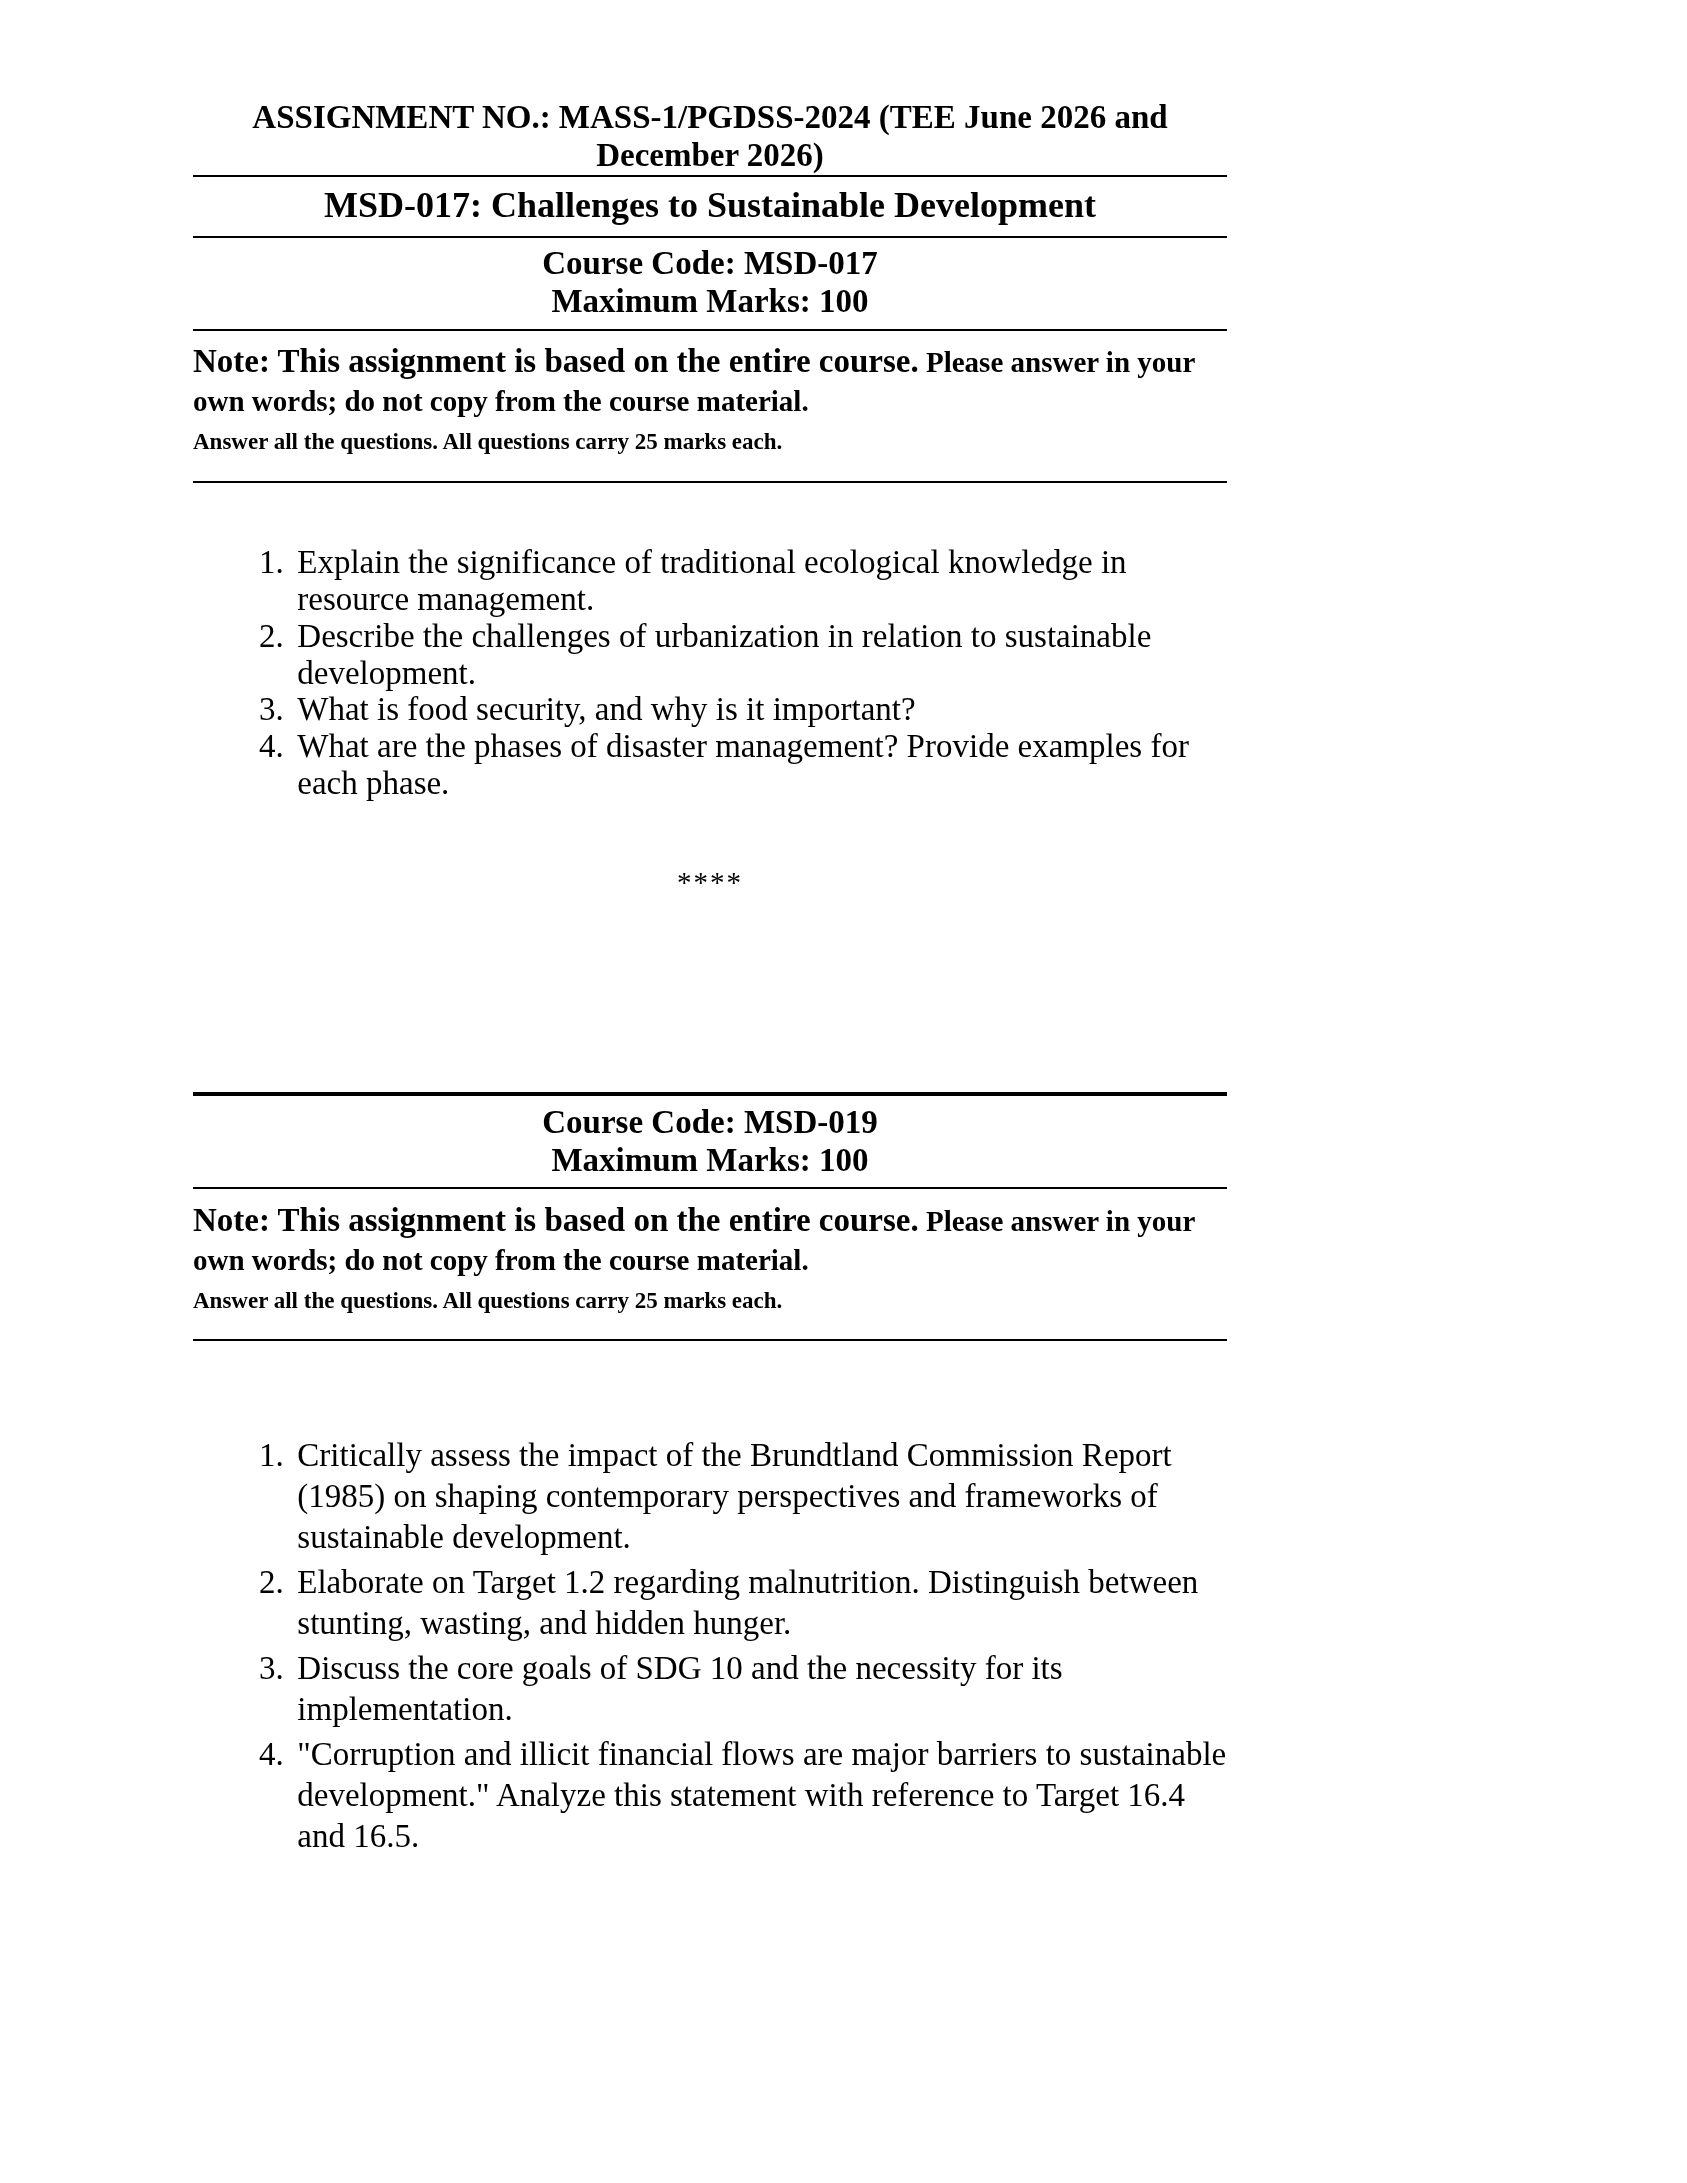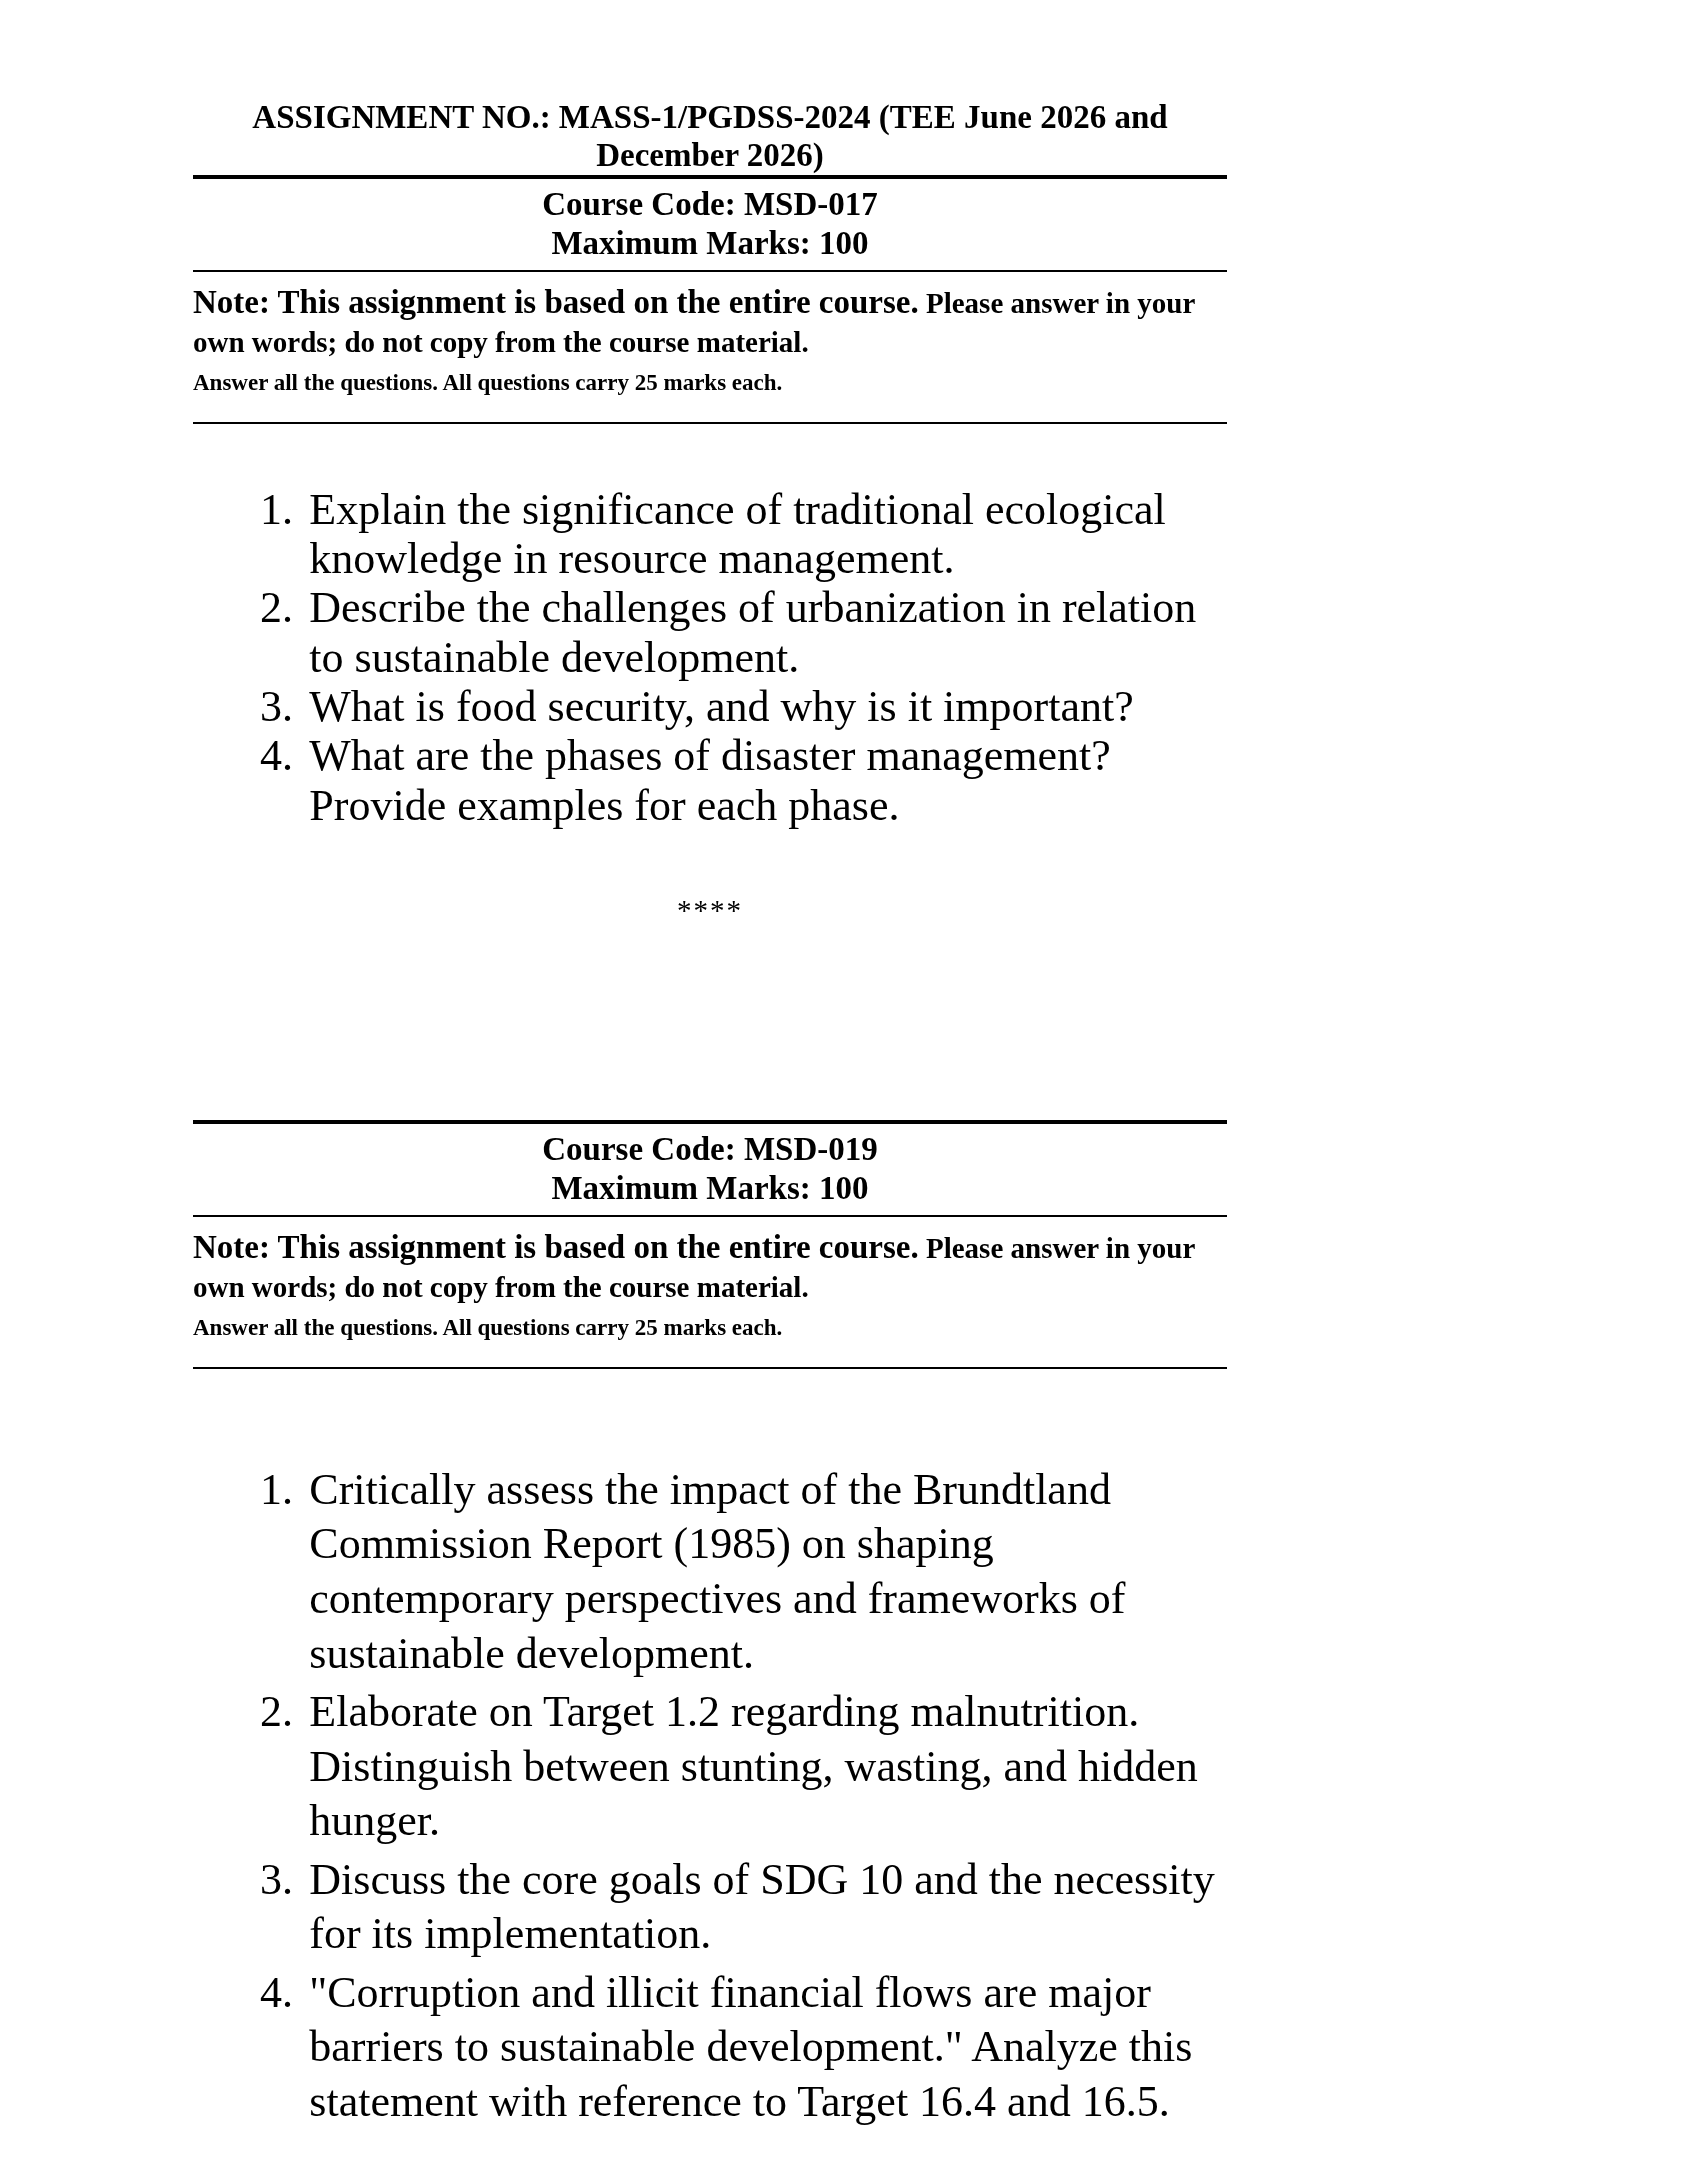--- a/index.html
+++ b/index.html
@@ -66,23 +66,23 @@
     font-weight: bold;
   }
   .note-answer {
     margin: 6.6px 0 0 0;
     font-size: 23px;
     font-weight: bold;
     line-height: 1.3;
   }
   .rule-after-note { margin-top: 17px; }
   .questions {
-    margin: 12px;
+    margin: 0;
     padding-left: 99px;
-    font-size: 44px;
+    font-size: 33px;
   }
   .s1 .questions {
     margin-top: 61px;
     line-height: 1.12;
   }
   .s2 .questions {
     margin-top: 94px;
     line-height: 1.24;
   }
   .questions li {
@@ -102,20 +102,21 @@
 </head>
 <body>
 
 <div class="page">
 
   <div class="doc-header">ASSIGNMENT NO.: MASS-1/PGDSS-2024 (TEE June 2026 and December 2026)</div>
 
   <section class="course-section s1">
     <div class="rule section-first-rule"></div>
 
+    <h2 class="section-title">MSD-017: Challenges to Sustainable Development</h2>
 
     <div class="rule"></div>
 
     <div class="course-meta">
       <div>Course Code: MSD-017</div>
       <div>Maximum Marks: 100</div>
     </div>
 
     <div class="rule"></div>
 

